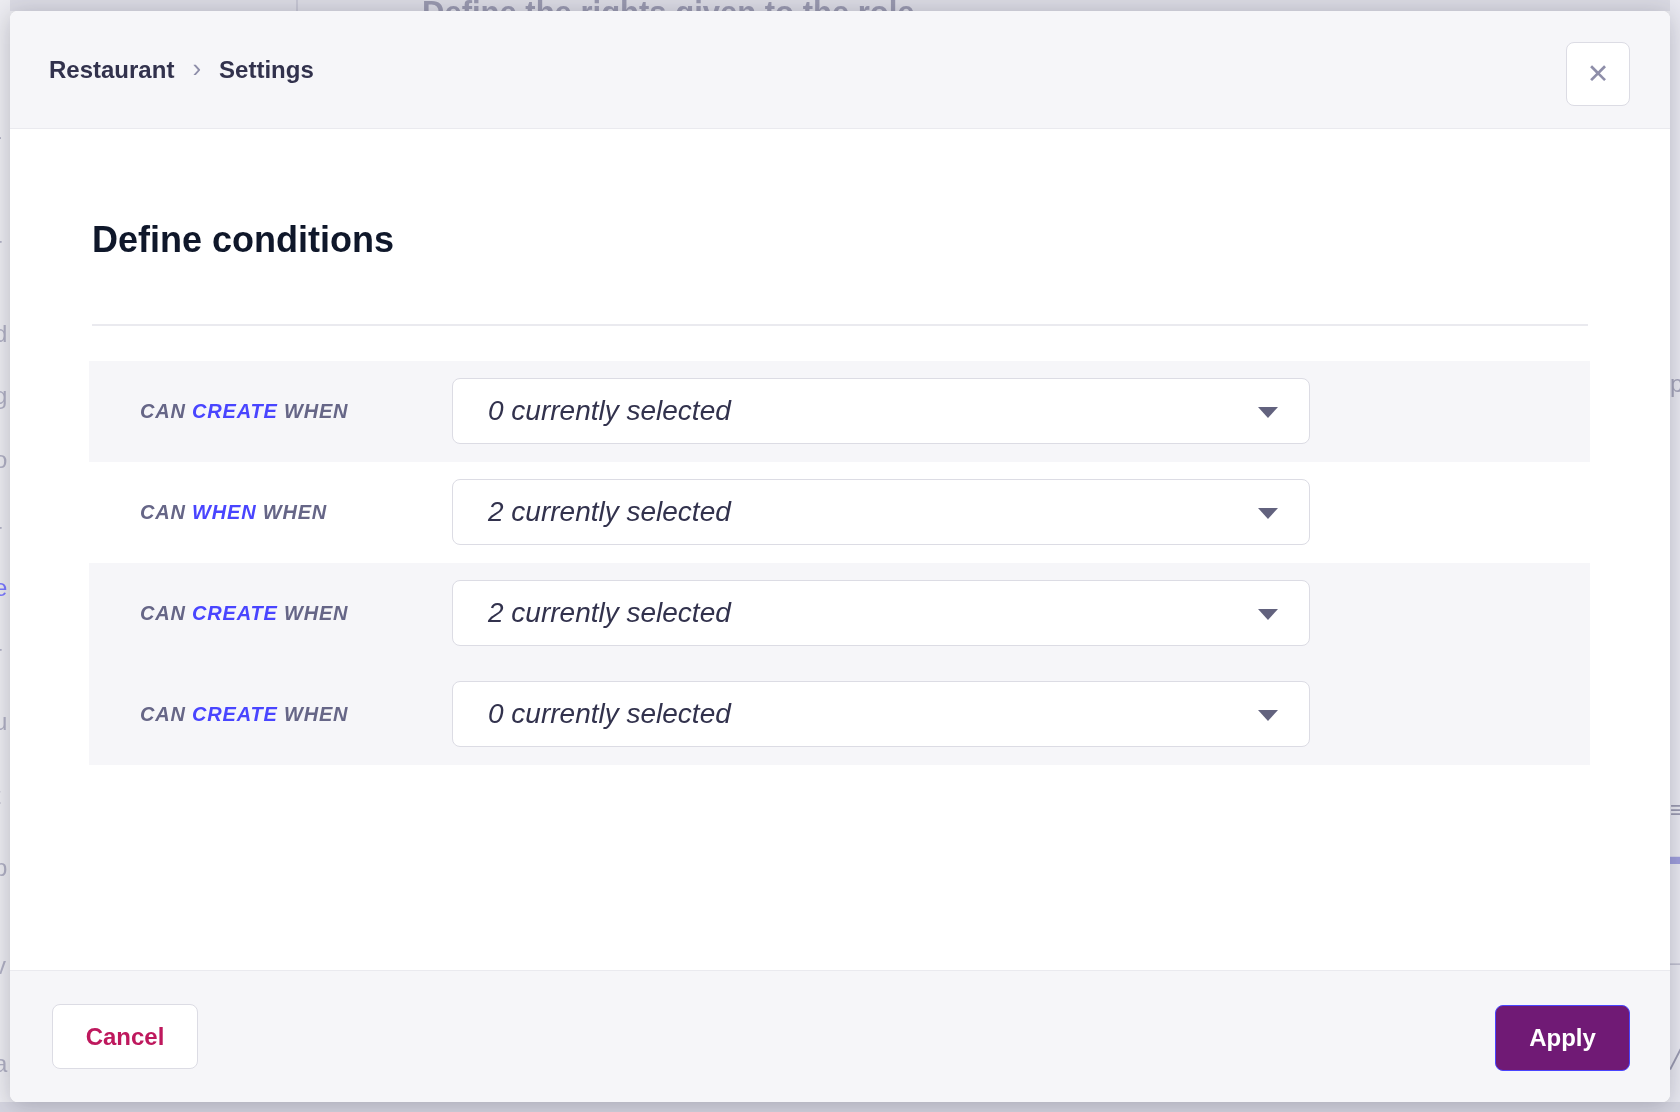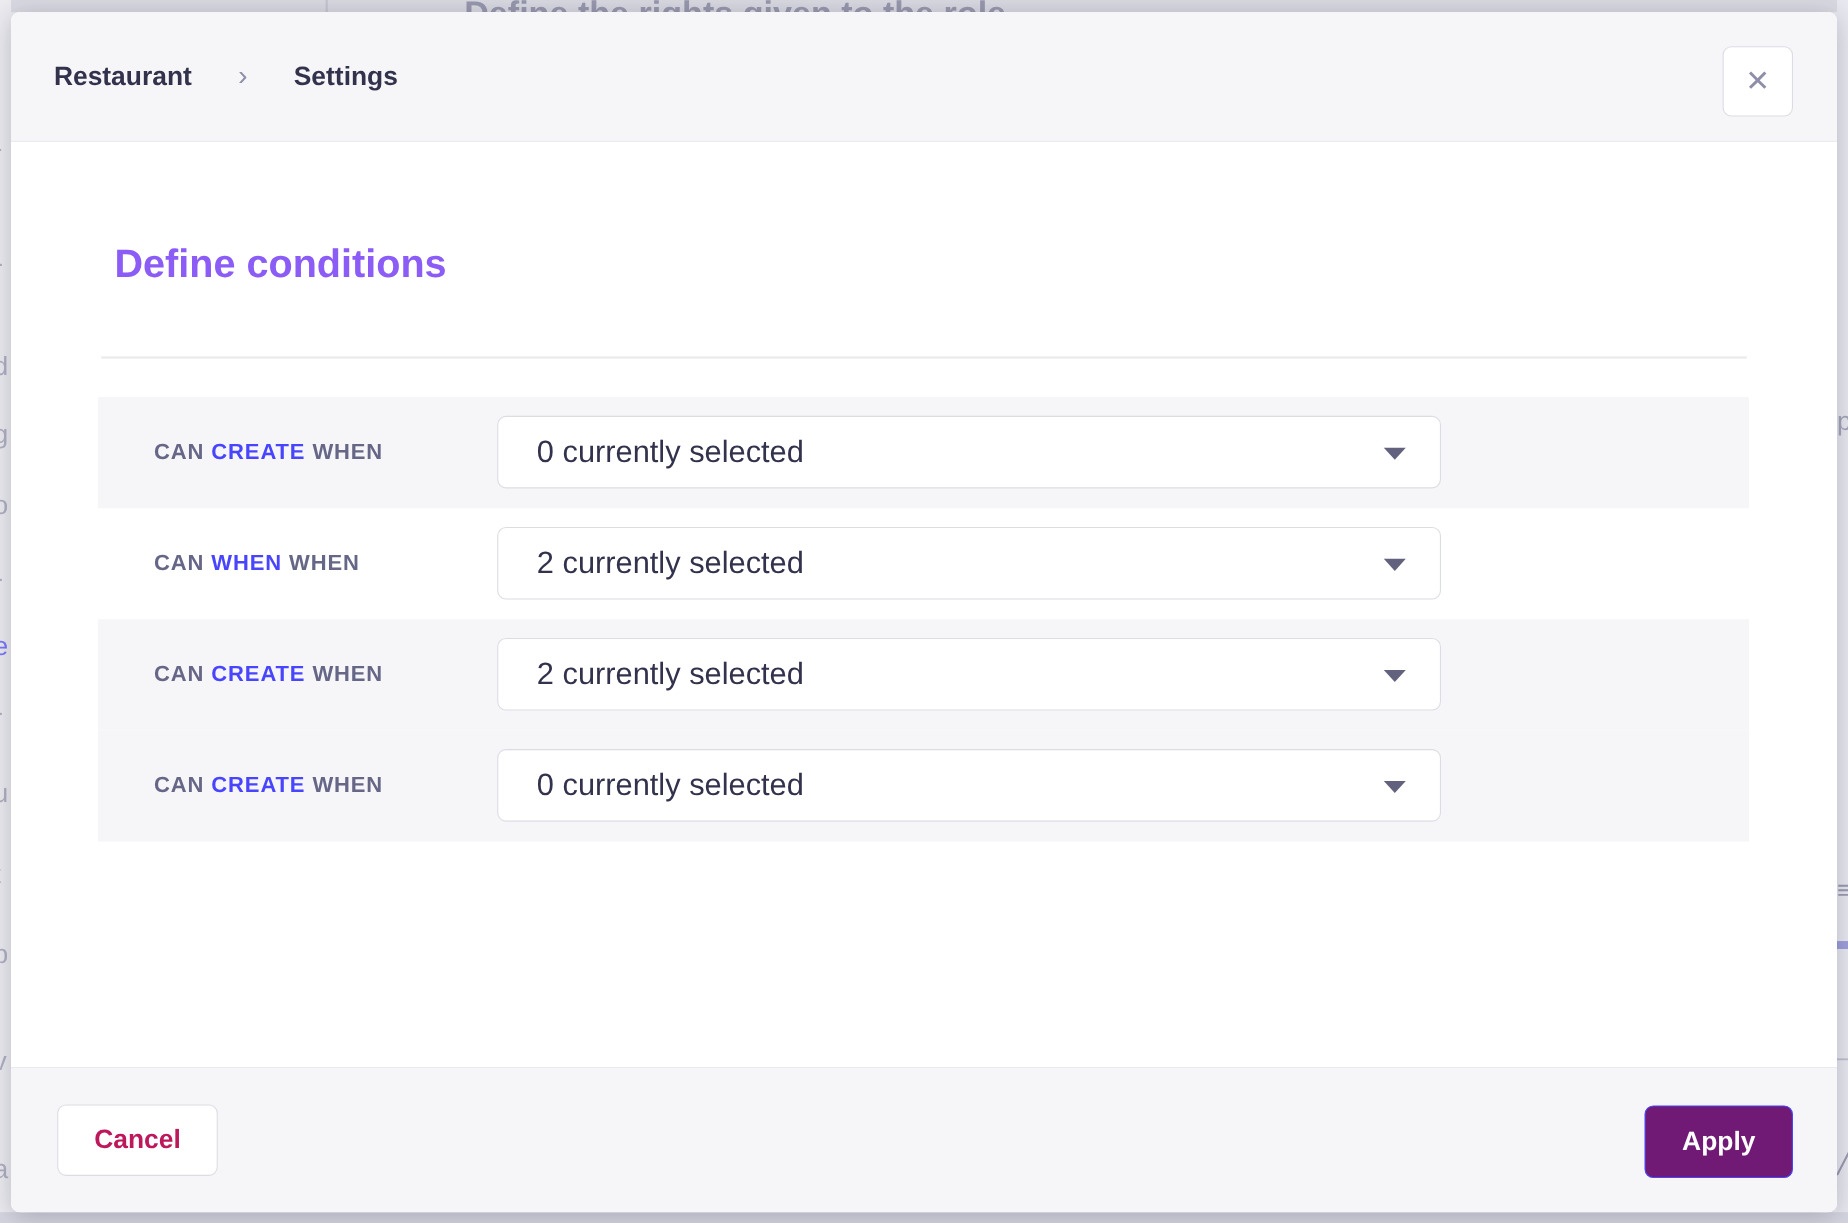--- a/index.html
+++ b/index.html
@@ -45,45 +45,45 @@
     overflow:hidden;
   }
 
   
   .modal-header {
     position:absolute; left:0; top:0; width:100%; height:118px;
     background:#f6f6f9; border-bottom:1px solid #eaeaef;
   }
   .breadcrumb {
     position:absolute; left:39px; top:0; height:118px;
-    display:flex; align-items:center; gap:42px;
+    display:flex; align-items:center; gap:18px;
     font-size:24px; font-weight:bold; color:#32324d;
   }
   .crumb-sep { font-size:26px; font-weight:normal; color:#8e8ea9; margin-top:-3px; }
   .close-btn {
     position:absolute; right:40px; top:31px; width:64px; height:64px;
     background:#ffffff; border:1px solid #dcdce4; border-radius:8px;
     display:flex; align-items:center; justify-content:center;
     cursor:pointer;
   }
   .close-x { font-size:27px; color:#8e8ea9; line-height:1; }
 
   
   .modal-body { position:absolute; left:0; top:119px; width:100%; height:840px; background:#ffffff; }
   .dialog-title {
     position:absolute; left:82px; top:88px;
-    font-size:36px; font-weight:bold; color:#8b5cf6; line-height:1.2;margin-left:12px;
+    font-size:36px; font-weight:bold; color:#0f172a; line-height:1.2;
   }
   .title-divider {
     position:absolute; left:82px; top:194px; width:1496px; height:2px; background:#eaeaef;
   }
   .rows { position:absolute; left:79px; top:231px; width:1501px; }
   .perm-row {
     position:relative; width:100%; height:101px;
-    display:flex; align-items:center;
+    display:flex; align-items:center;font-style:italic;
   }
   .perm-row.odd { background:#f6f6f9; }
   .perm-label {
     position:absolute; left:51px;
     font-size:20px; font-weight:bold; letter-spacing:0.8px;
     color:#666687; white-space:nowrap;
   }
   .perm-action { color:#4945ff; }
   .perm-select {
     position:absolute; left:363px; top:17px; width:858px; height:66px;

